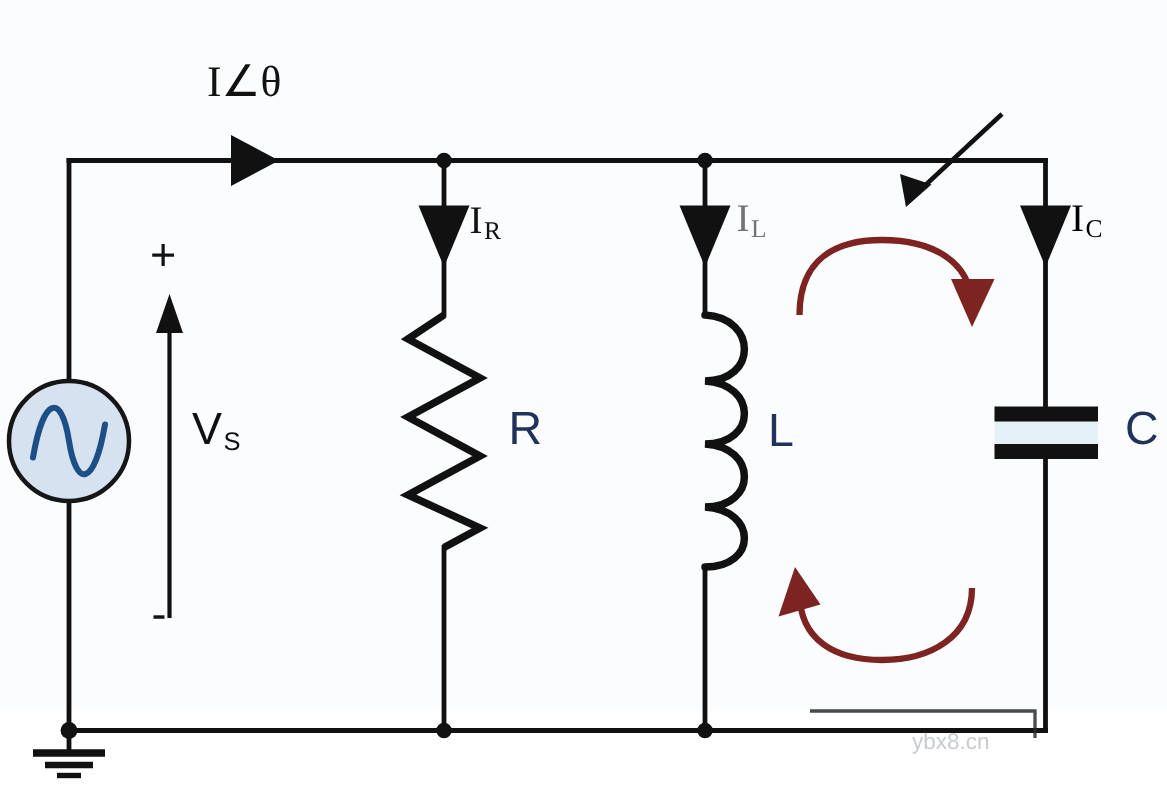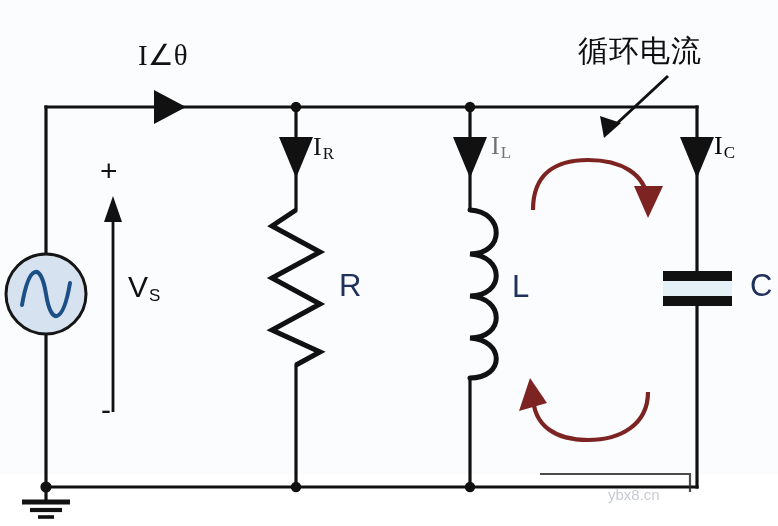--- a/index.html
+++ b/index.html
@@ -237,17 +237,16 @@
 
   <div class="lbl lbl-plus">+</div>
   <div class="lbl lbl-minus">-</div>
 
   <div class="lbl lbl-vs"><span>V</span><span class="sub">S</span></div>
 
   <div class="lbl lbl-r">R</div>
   <div class="lbl lbl-l">L</div>
   <div class="lbl lbl-c">C</div>
 
-  <div class="lbl lbl-cn">循环电流</div>
 
   <div class="watermark-url">ybx8.cn</div>
 
 </div>
 
 </body></html>

